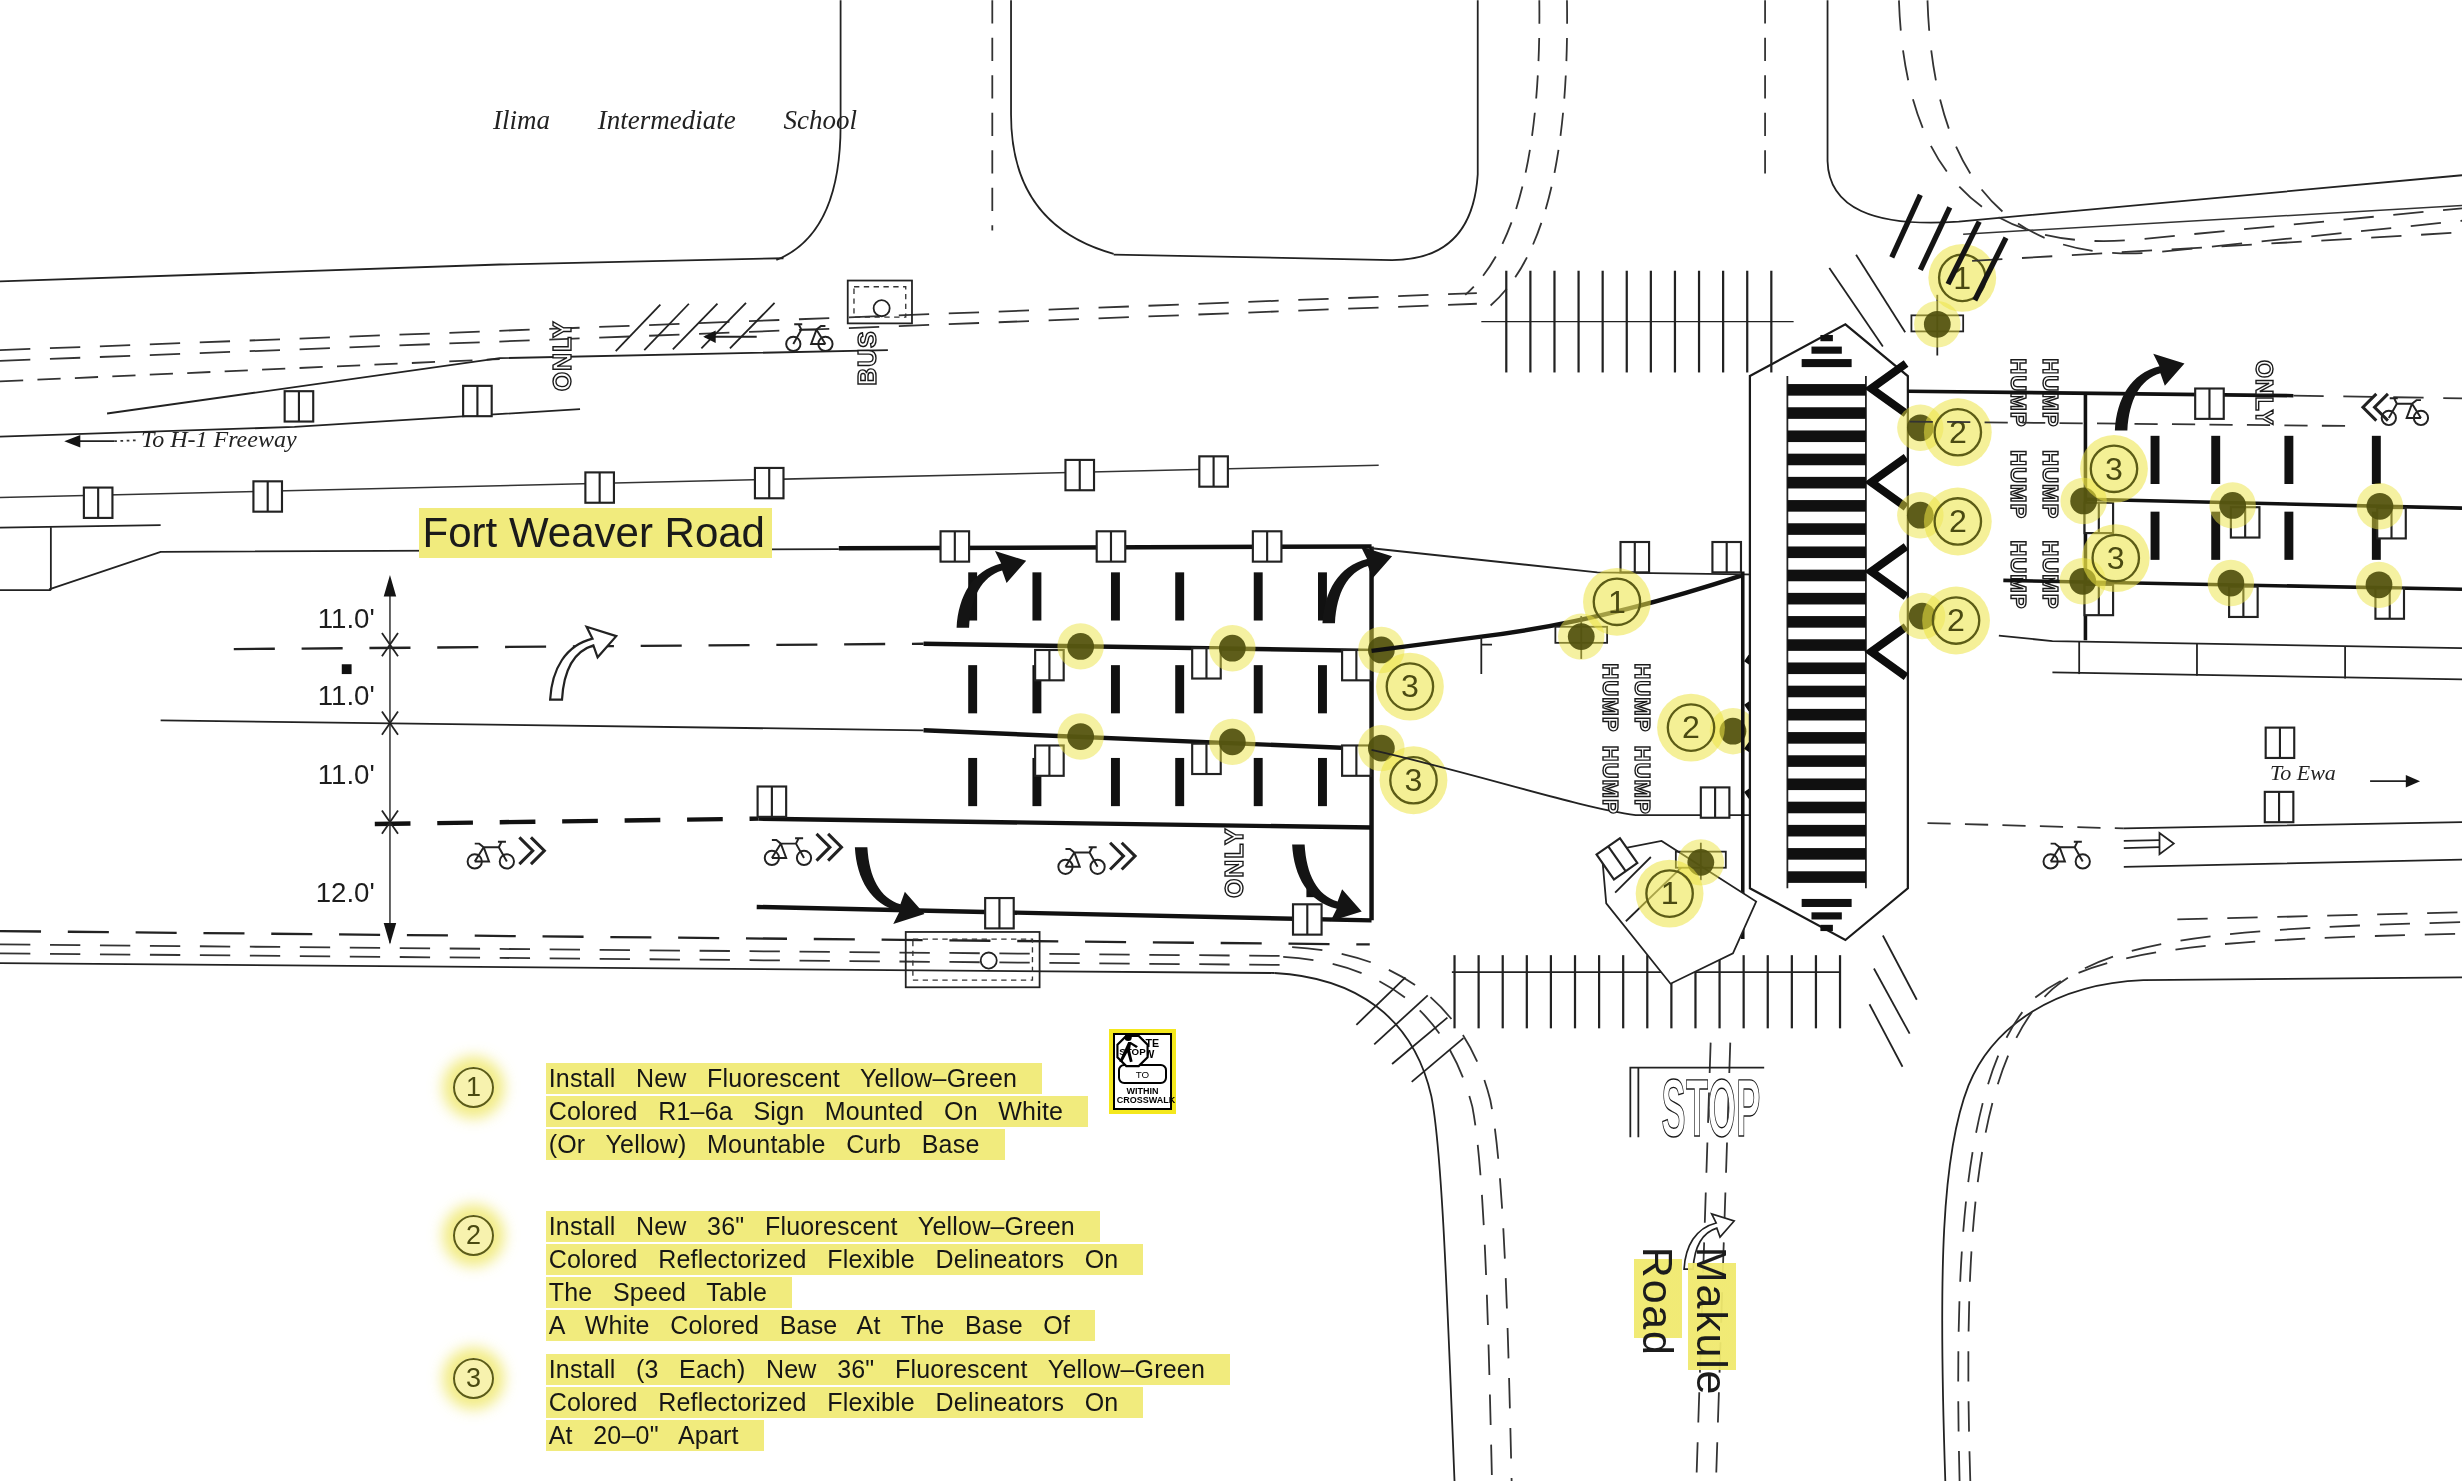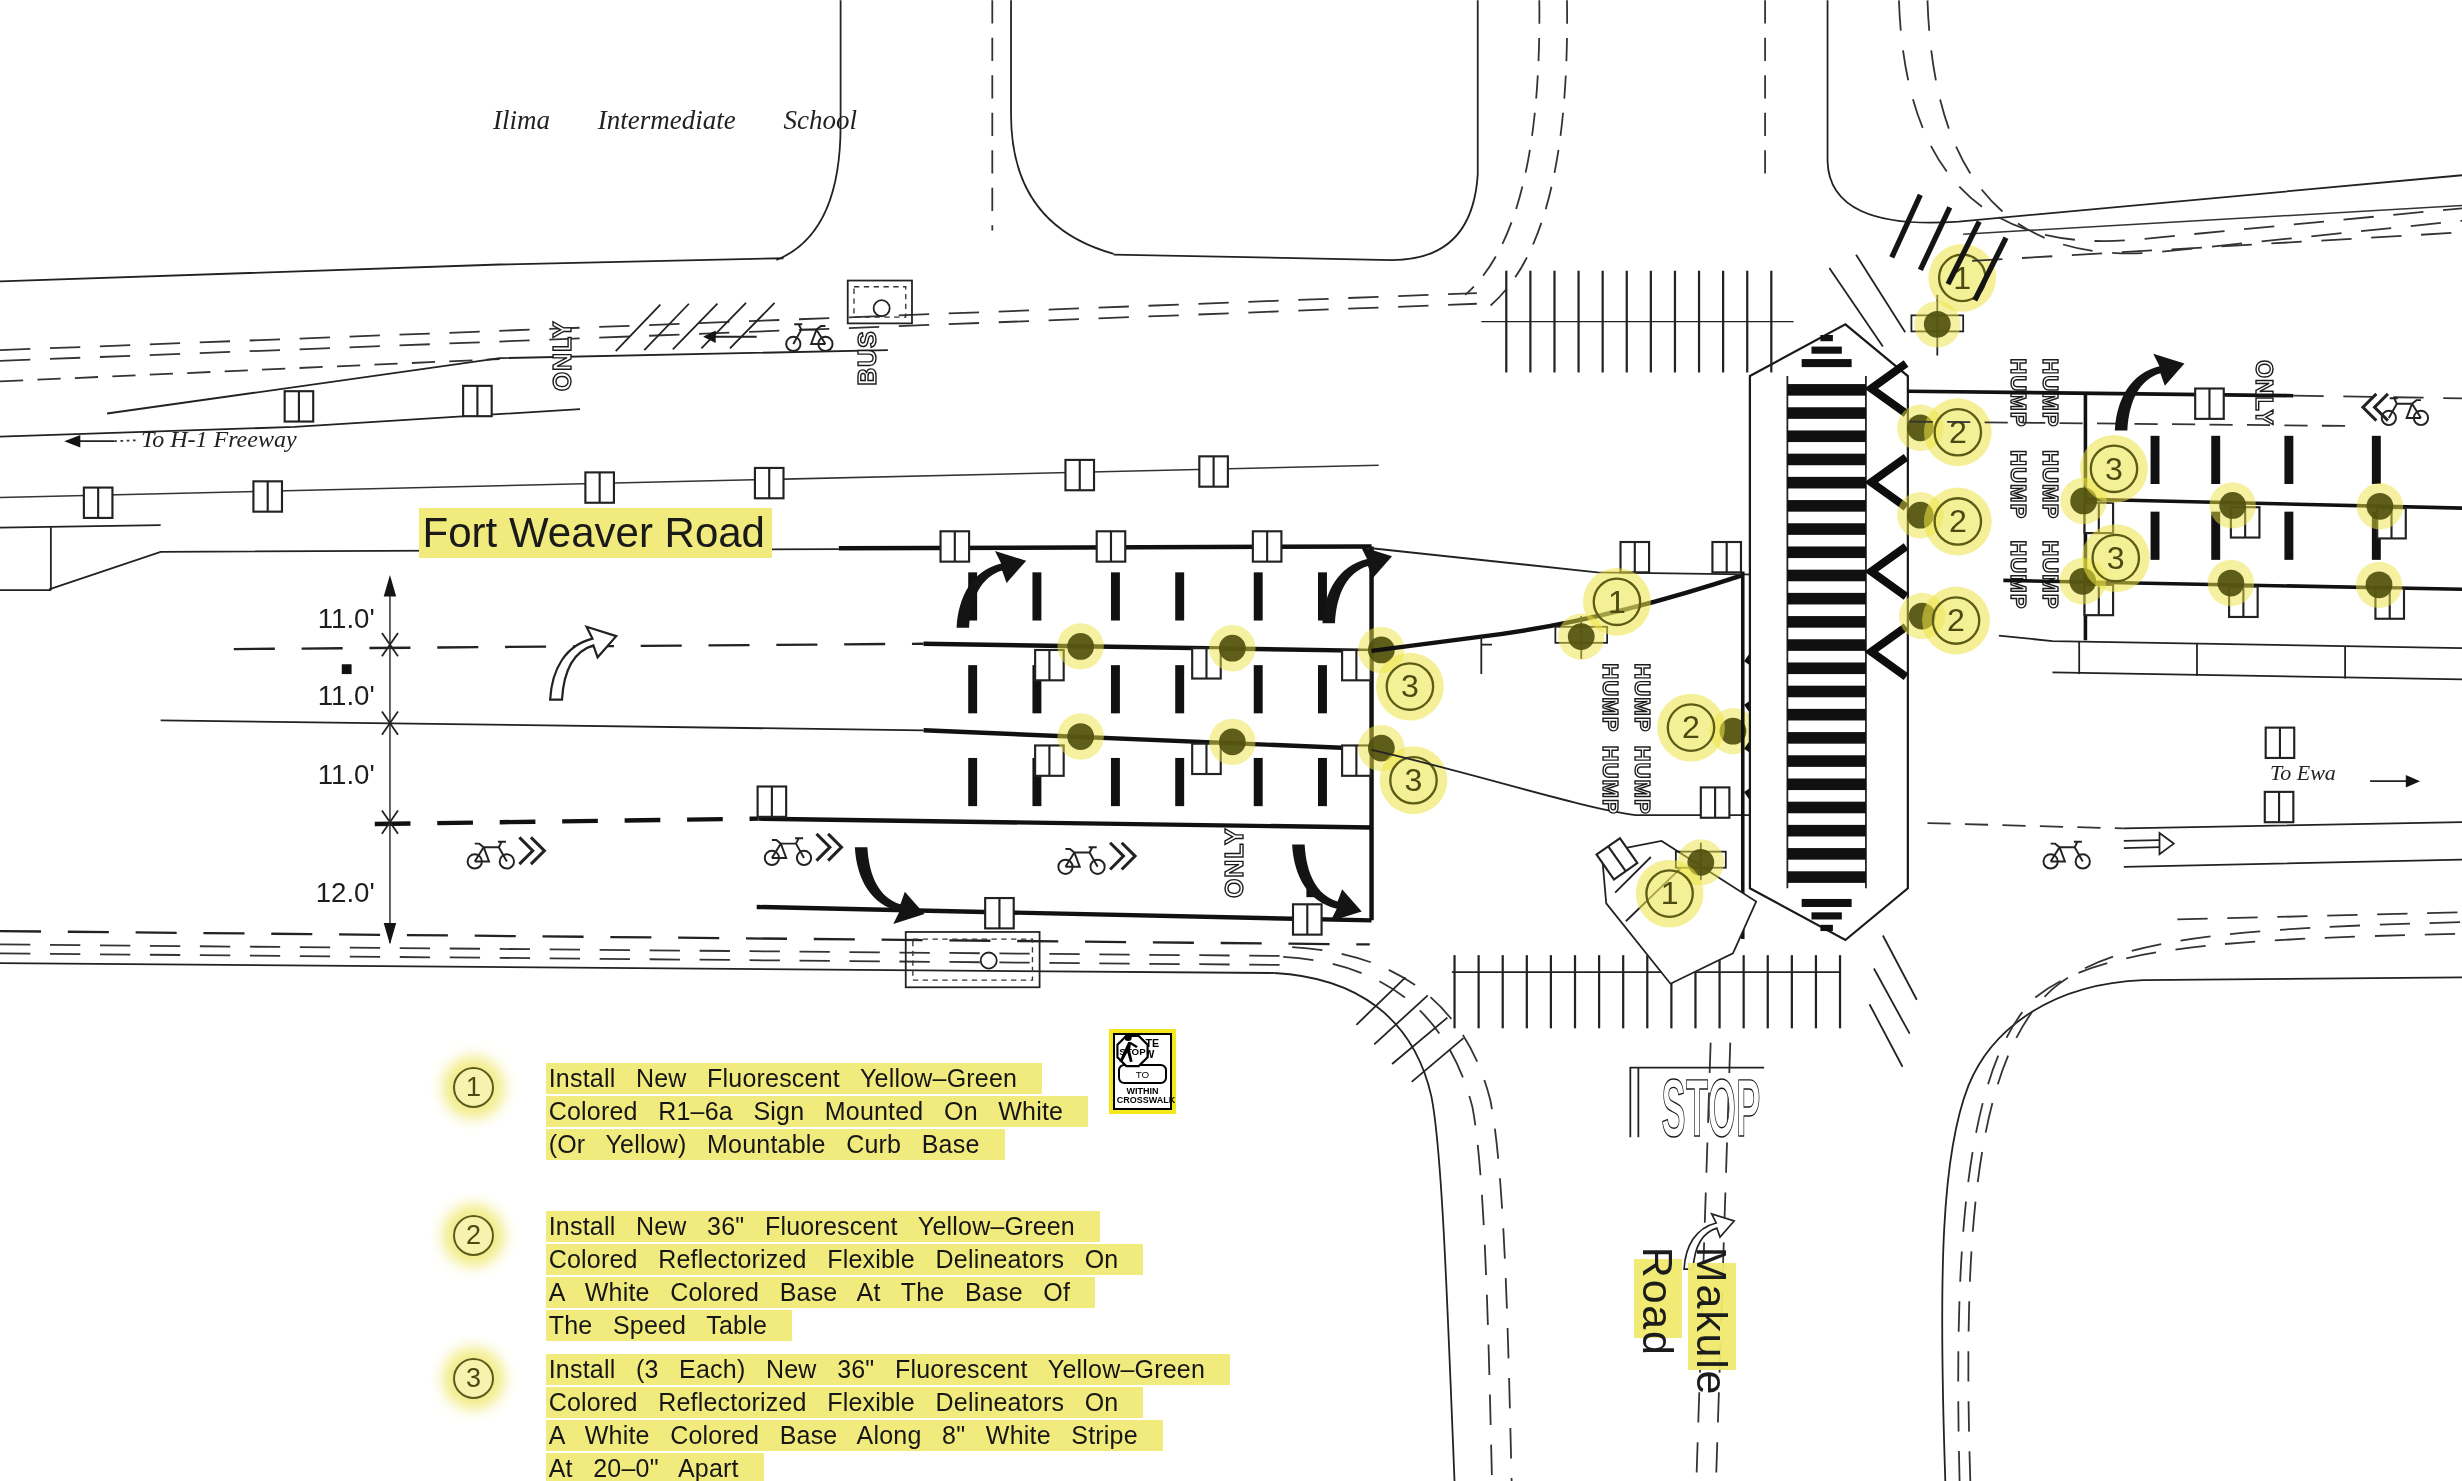--- a/index.html
+++ b/index.html
@@ -539,31 +539,30 @@
     <div><span class="hl">Colored R1–6a Sign Mounted On White</span></div>
     <div><span class="hl">(Or Yellow) Mountable Curb Base</span></div>
   </div>
 </div>
 
 <div class="note" style="left:453px;top:1210px">
   <div class="ncirc">2</div>
   <div class="nlines">
     <div><span class="hl">Install New 36" Fluorescent Yellow–Green</span></div>
     <div><span class="hl">Colored Reflectorized Flexible Delineators On</span></div>
+    <div><span class="hl">The Speed Table</span></div>
     <div><span class="hl">A White Colored Base At The Base Of</span></div>
-    <div><span class="hl">The Speed Table</span></div>
   </div>
 </div>
 
 <div class="note" style="left:453px;top:1353px">
   <div class="ncirc">3</div>
   <div class="nlines">
     <div><span class="hl">Install (3 Each) New 36" Fluorescent Yellow–Green</span></div>
     <div><span class="hl">Colored Reflectorized Flexible Delineators On</span></div>
-    <div><span class="hl">A White Colored Base Along 8" White Stripe</span></div>
     <div><span class="hl">At 20–0" Apart</span></div>
   </div>
 </div>
 
 <div class="sign">
   <div class="signin">
     <div class="slaw">STATE LAW</div>
     <div class="sbox">
       <svg width="39" height="36" viewBox="0 0 44 40">
         <polygon points="15,3 29,3 39,13 39,27 29,37 15,37 5,27 5,13" fill="#fff" stroke="#000" stroke-width="2.4"></polygon>

